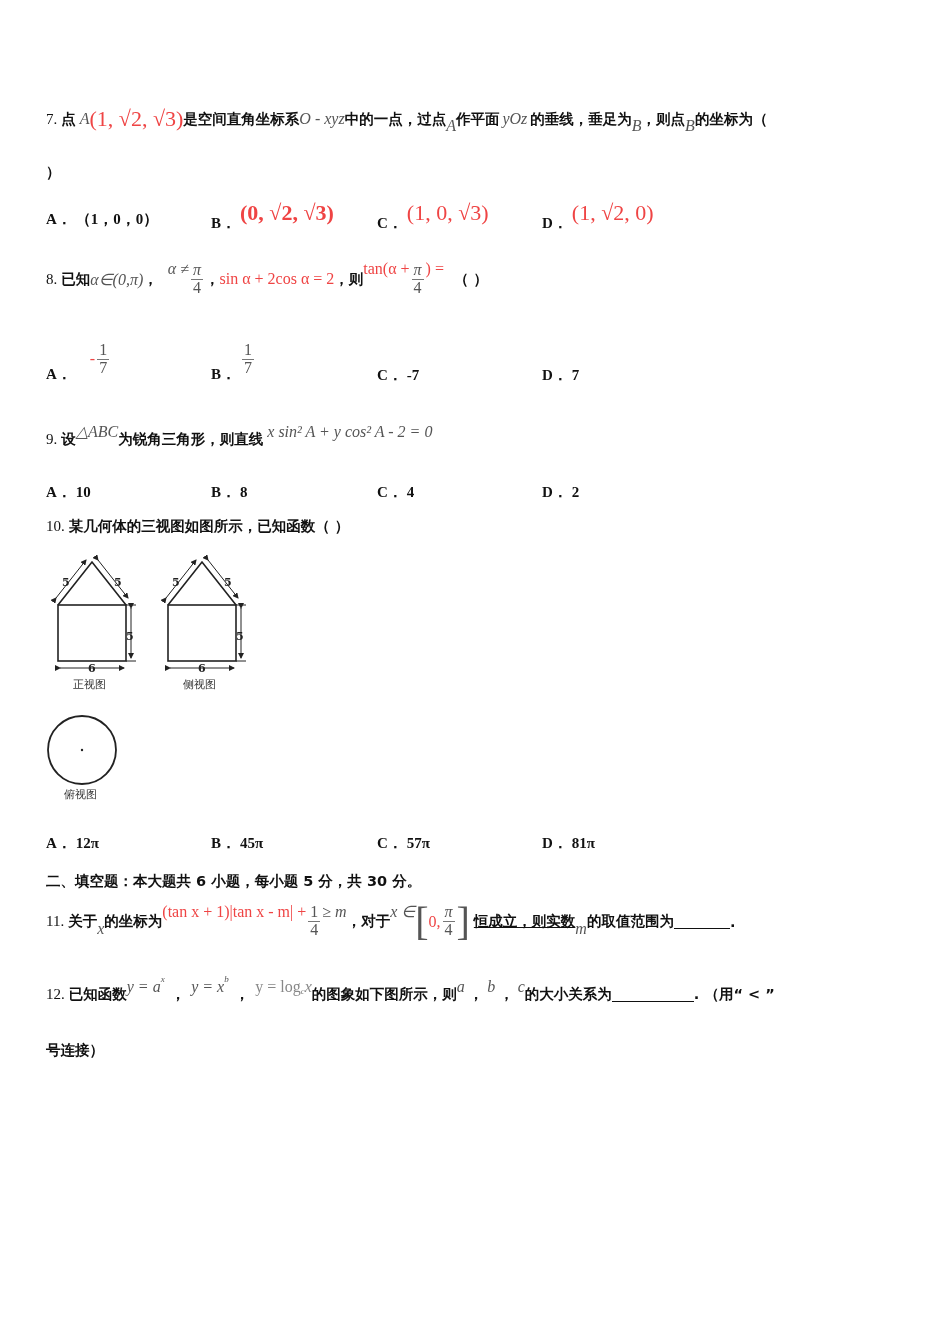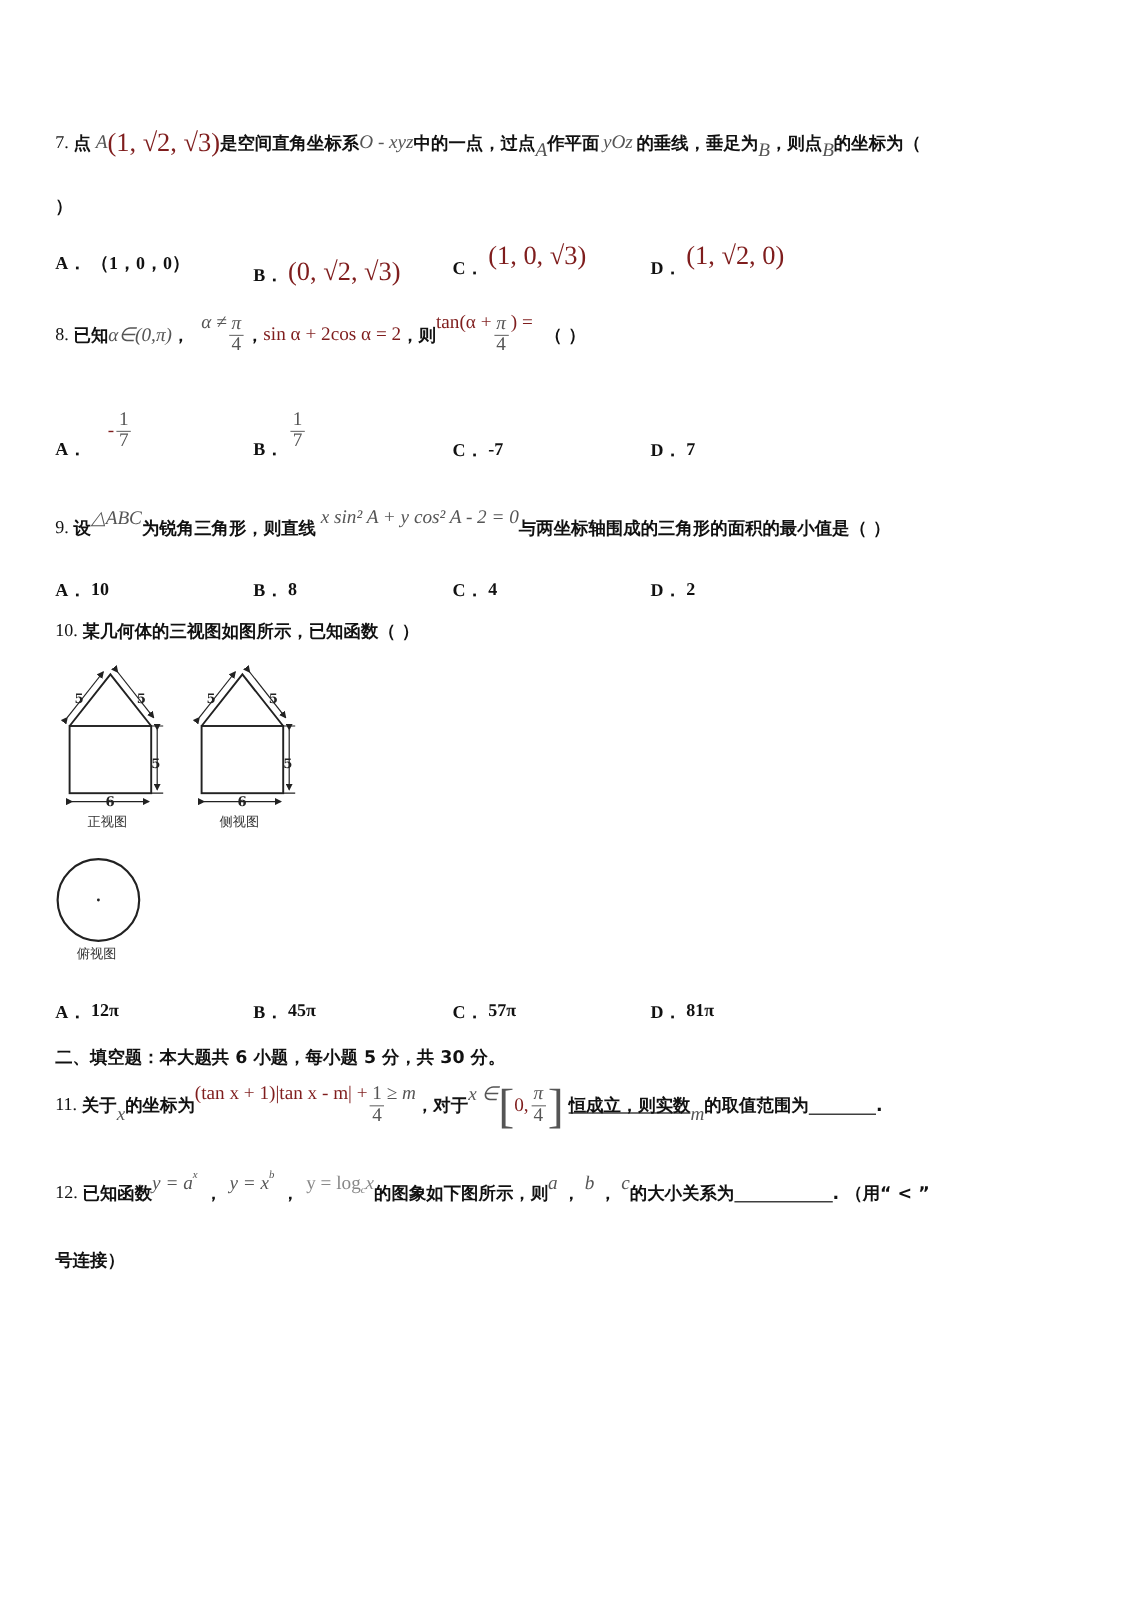--- a/index.html
+++ b/index.html
@@ -3,21 +3,21 @@
 <meta charset="utf-8">
 <style>
   html, body { margin: 0; padding: 0; background: #ffffff; }
   body { width: 950px; height: 1344px; position: relative; overflow: hidden;
          font-family: "DejaVu Serif", serif; color: #111; }
   .line { position: absolute; left: 46px; font-size: 15px; white-space: nowrap;
           display: flex; align-items: center; }
   .cn { font-family: "DejaVu Sans", sans-serif; font-weight: bold; font-size: 14.5px; }
   .num { font-family: "Liberation Serif", serif; font-size: 15px; margin-right: 4px; }
   .m { font-family: "Liberation Serif", serif; font-style: italic; color: #555; font-size: 16px; }
-  .mr { font-family: "Liberation Serif", serif; color: #7f1d1d; font-size: 16px; }
+  .mr { font-family: "Liberation Serif", serif; color: #ef4444; font-size: 16px; }
   .big { font-size: 22px; }
   .sup { position: relative; top: -8px; }
   .sub { position: relative; top: 7px; }
   .frac { display: inline-flex; flex-direction: column; align-items: center;
           font-family: "Liberation Serif", serif; color: #555; font-size: 16px; line-height: 1.05; margin: 0 2px; vertical-align: middle; }
   .frac .n { border-bottom: 1px solid #777; padding: 0 2px; font-style: italic; }
   .frac .n.up { font-style: normal; }
   .opt { position: absolute; font-family: "Liberation Serif", serif; font-weight: bold; font-size: 15px;
          display: flex; align-items: center; white-space: nowrap; }
   .opt .lbl { margin-right: 4px; }
@@ -48,21 +48,21 @@
 <div class="line" style="top:163px;">
   <span class="cn">）</span>
 </div>
 
 <div class="opt" style="left:46px; top:210px;">
   <span class="lbl">A．</span>
   <span>（1，0，0）</span>
 </div>
 <div class="opt" style="left:211px; top:200px;">
   <span class="lbl" style="position:relative; top:10px;">B．</span>
-  <span class="mr big" style="font-weight:normal;margin-top:13px;">(0, √2, √3)</span>
+  <span class="mr big" style="font-weight:bold;">(0, √2, √3)</span>
 </div>
 <div class="opt" style="left:377px; top:200px;">
   <span class="lbl" style="position:relative; top:10px;">C．</span>
   <span class="mr big" style="font-weight:normal;">(1, 0, √3)</span>
 </div>
 <div class="opt" style="left:542px; top:200px;">
   <span class="lbl" style="position:relative; top:10px;">D．</span>
   <span class="mr big" style="font-weight:normal;">(1, √2, 0)</span>
 </div>
 
@@ -111,21 +111,20 @@
   <span class="lbl">D．</span>
   <span>7</span>
 </div>
 
 <div class="line" style="top:430px;">
   <span class="num">9.</span>
   <span class="cn">设</span>
   <span class="m sup">△ABC</span>
   <span class="cn">为锐角三角形，则直线</span>
   <span class="m sup" style="margin-left:4px;">x sin² A + y cos² A - 2 = 0</span>
-  <span class="cn">与两坐标轴围成的三角形的面积的最小值是（     ）</span>
 </div>
 
 <div class="opt" style="left:46px; top:483px;">
   <span class="lbl">A．</span>
   <span>10</span>
 </div>
 <div class="opt" style="left:211px; top:483px;">
   <span class="lbl">B．</span>
   <span>8</span>
 </div>

